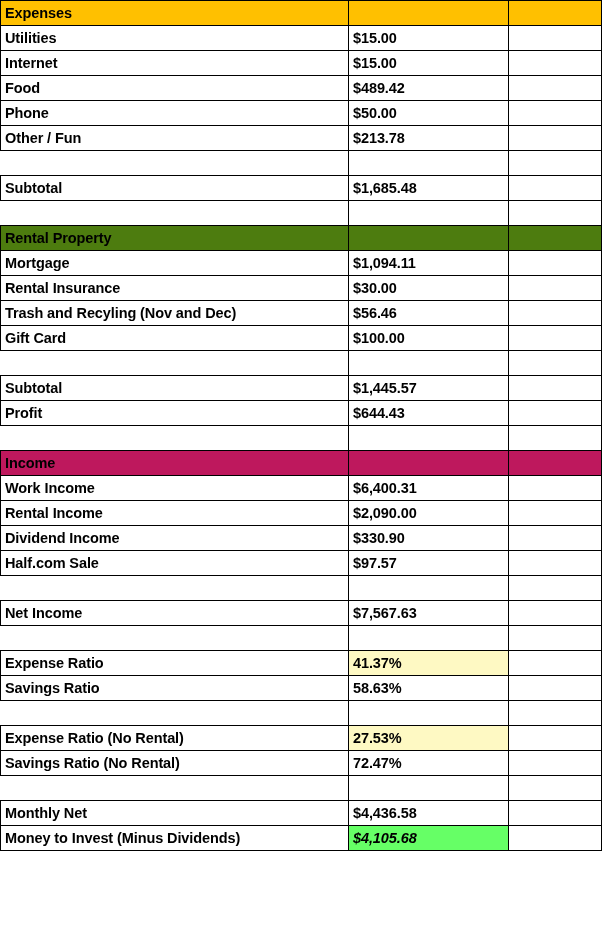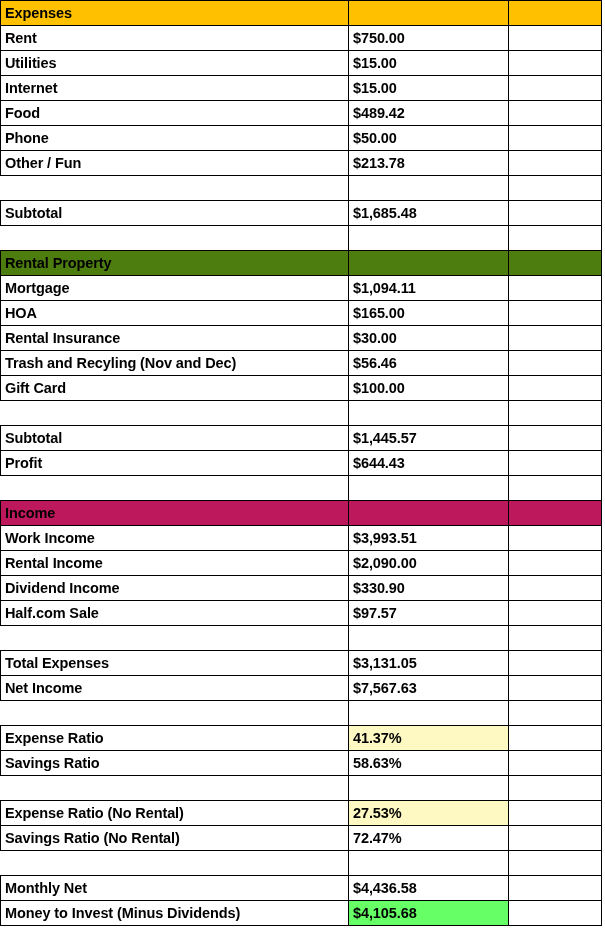--- a/index.html
+++ b/index.html
@@ -58,44 +58,39 @@
   table.grid tr.spacer td.ext {
     border: 1px solid #000000;
   }
 
   td.val, td.ext { }
 
   .hdr-expenses { background: #FFC000; }
   .hdr-rental   { background: #4d7c0f; }
   .hdr-income   { background: #be185d; }
   .hl-red       { background: #fef9c3; }
-  .hl-green     { background: #66FF66; }
+  .hl-green     { background: #66FF66; font-style: italic; }
 </style>
 </head>
 <body>
 
 <div id="sheet">
   <table class="grid">
     <colgroup>
       <col class="c-label">
       <col class="c-value">
       <col class="c-extra">
     </colgroup>
     <tbody id="rows-body">
         <tr>
           <td class="lbl hdr-expenses">Expenses</td>
           <td class="val hdr-expenses"></td>
           <td class="ext hdr-expenses"></td>
         </tr>
         <tr>
-          <td class="lbl">Rent</td>
-          <td class="val">$750.00</td>
-          <td class="ext"></td>
-        </tr>
-        <tr>
           <td class="lbl">Utilities</td>
           <td class="val">$15.00</td>
           <td class="ext"></td>
         </tr>
         <tr>
           <td class="lbl">Internet</td>
           <td class="val">$15.00</td>
           <td class="ext"></td>
         </tr>
         <tr>
@@ -132,25 +127,20 @@
           <td class="lbl hdr-rental">Rental Property</td>
           <td class="val hdr-rental"></td>
           <td class="ext hdr-rental"></td>
         </tr>
         <tr>
           <td class="lbl">Mortgage</td>
           <td class="val">$1,094.11</td>
           <td class="ext"></td>
         </tr>
         <tr>
-          <td class="lbl">HOA</td>
-          <td class="val">$165.00</td>
-          <td class="ext"></td>
-        </tr>
-        <tr>
           <td class="lbl">Rental Insurance</td>
           <td class="val">$30.00</td>
           <td class="ext"></td>
         </tr>
         <tr>
           <td class="lbl">Trash and Recyling (Nov and Dec)</td>
           <td class="val">$56.46</td>
           <td class="ext"></td>
         </tr>
         <tr>
@@ -178,46 +168,41 @@
           <td class="val"></td>
           <td class="ext"></td>
         </tr>
         <tr>
           <td class="lbl hdr-income">Income</td>
           <td class="val hdr-income"></td>
           <td class="ext hdr-income"></td>
         </tr>
         <tr>
           <td class="lbl">Work Income</td>
-          <td class="val">$3,993.51</td>
+          <td class="val">$6,400.31</td>
           <td class="ext"></td>
         </tr>
         <tr>
           <td class="lbl">Rental Income</td>
           <td class="val">$2,090.00</td>
           <td class="ext"></td>
         </tr>
         <tr>
           <td class="lbl">Dividend Income</td>
           <td class="val">$330.90</td>
           <td class="ext"></td>
         </tr>
         <tr>
           <td class="lbl">Half.com Sale</td>
           <td class="val">$97.57</td>
           <td class="ext"></td>
         </tr>
         <tr class="spacer">
           <td class="lbl"></td>
           <td class="val"></td>
-          <td class="ext"></td>
-        </tr>
-        <tr>
-          <td class="lbl">Total Expenses</td>
-          <td class="val">$3,131.05</td>
           <td class="ext"></td>
         </tr>
         <tr>
           <td class="lbl">Net Income</td>
           <td class="val">$7,567.63</td>
           <td class="ext"></td>
         </tr>
         <tr class="spacer">
           <td class="lbl"></td>
           <td class="val"></td>

